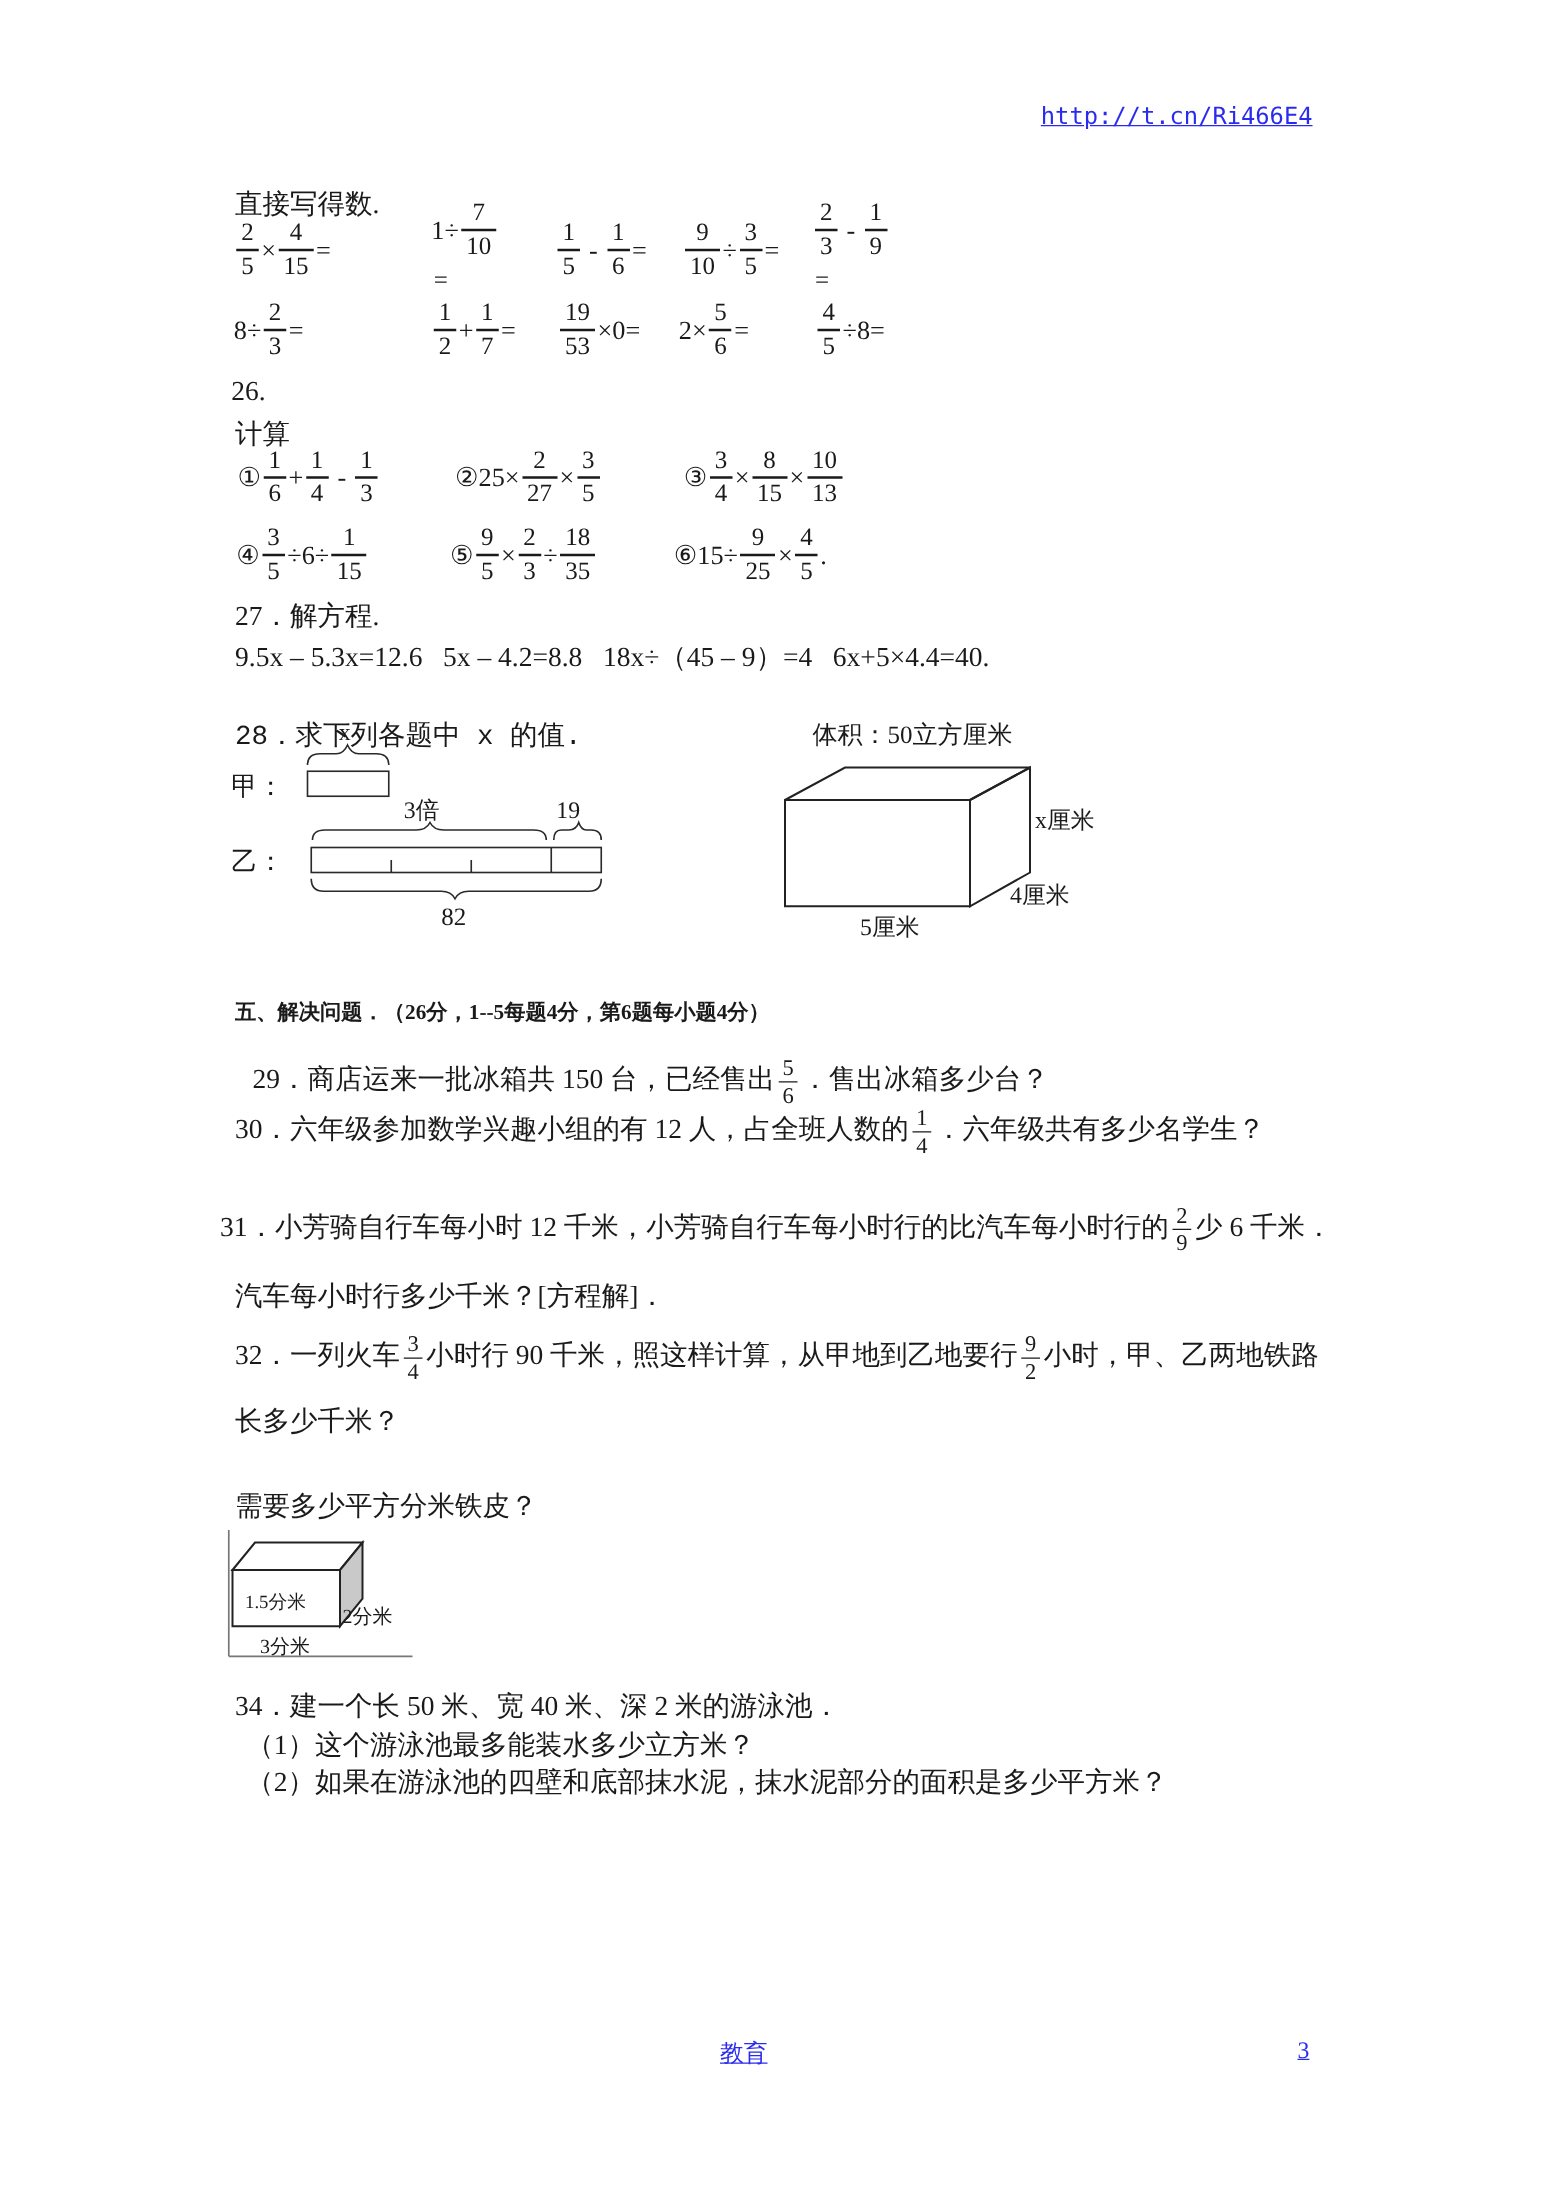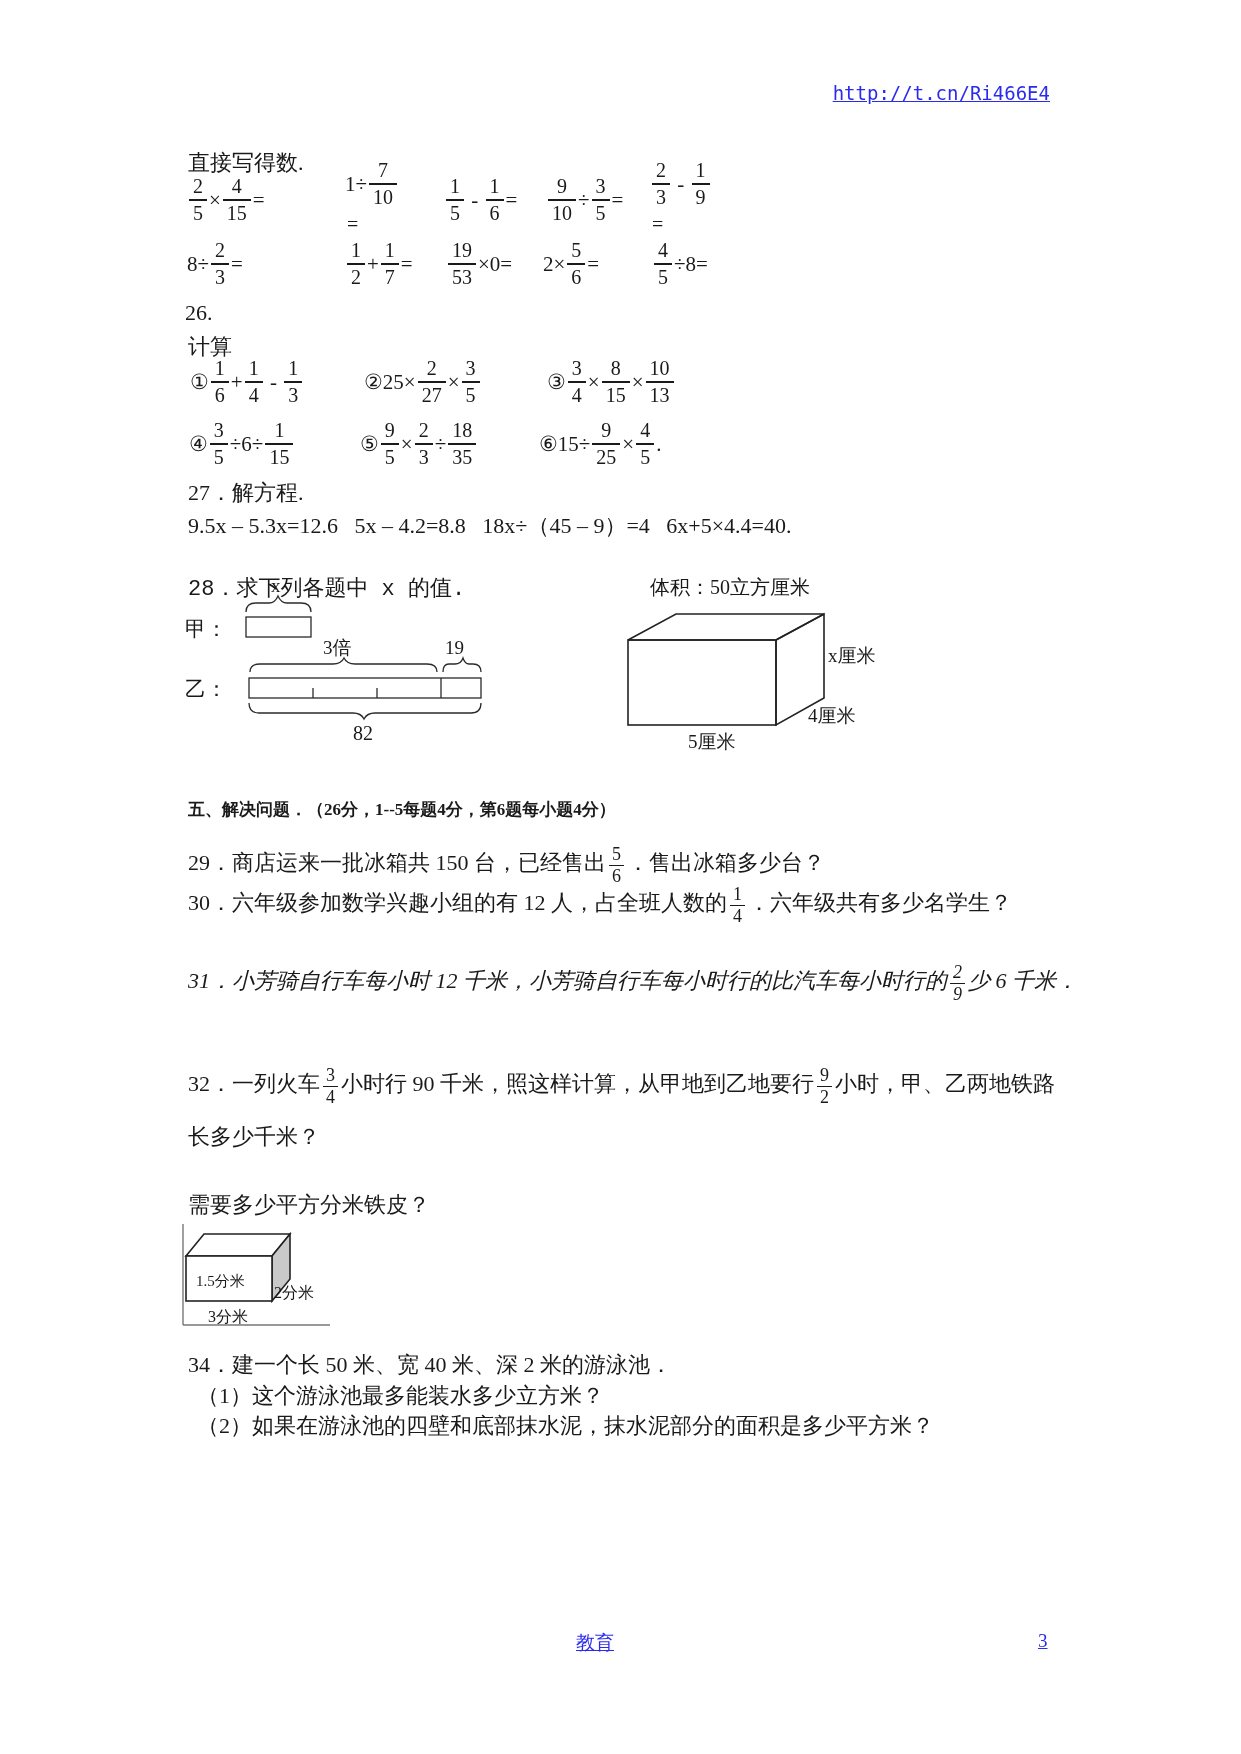--- a/index.html
+++ b/index.html
@@ -93,23 +93,24 @@
     <polygon class="sk" points="12,70 60,44 208,44 160,70"></polygon>
     <rect class="sk" x="12" y="70" width="148" height="85"></rect>
     <polygon class="sk" points="160,70 208,44 208,128 160,155"></polygon>
     <text x="212" y="92" font-size="19">x厘米</text>
     <text x="192" y="152" font-size="19">4厘米</text>
     <text x="72" y="178" font-size="19">5厘米</text>
   </svg>
 
   <div class="abs line bold" style="left:188px;top:798px;">五、解决问题．（26分，1--5每题4分，第6题每小题4分）</div>
 
-  <div class="abs para" style="left:188px;top:845px;"><span>29．商店运来一批冰箱共 150 台，已经售出</span><span class="frac"><span class="fn">5</span><span class="fd">6</span></span><span>．售出冰箱多少台？</span></div>
+  <div class="abs para" style="left:202px;top:845px;"><span>29．商店运来一批冰箱共 150 台，已经售出</span><span class="frac"><span class="fn">5</span><span class="fd">6</span></span><span>．售出冰箱多少台？</span></div>
   <div class="abs para" style="left:188px;top:885px;"><span>30．六年级参加数学兴趣小组的有 12 人，占全班人数的</span><span class="frac"><span class="fn">1</span><span class="fd">4</span></span><span>．六年级共有多少名学生？</span></div>
-  <div class="abs para" style="left:188px;top:963px;font-style:italic;"><span>31．小芳骑自行车每小时 12 千米，小芳骑自行车每小时行的比汽车每小时行的</span><span class="frac"><span class="fn">2</span><span class="fd">9</span></span><span>少 6 千米．</span></div>
+  <div class="abs para" style="left:176px;top:963px;"><span>31．小芳骑自行车每小时 12 千米，小芳骑自行车每小时行的比汽车每小时行的</span><span class="frac"><span class="fn">2</span><span class="fd">9</span></span><span>少 6 千米．</span></div>
+  <div class="abs para" style="left:188px;top:1022px;"><span>汽车每小时行多少千米？[方程解]．</span></div>
   <div class="abs para" style="left:188px;top:1066px;"><span>32．一列火车</span><span class="frac"><span class="fn">3</span><span class="fd">4</span></span><span>小时行 90 千米，照这样计算，从甲地到乙地要行</span><span class="frac"><span class="fn">9</span><span class="fd">2</span></span><span>小时，甲、乙两地铁路</span></div>
   <div class="abs para" style="left:188px;top:1122px;"><span>长多少千米？</span></div>
   <div class="abs para" style="left:188px;top:1190px;"><span>需要多少平方分米铁皮？</span></div>
 
   <svg class="abs" style="left:182px;top:1222px;" width="170" height="112" viewBox="0 0 170 112">
     <line x1="1" y1="2" x2="1" y2="103" stroke="#777" stroke-width="1.4"></line>
     <line x1="1" y1="103" x2="148" y2="103" stroke="#777" stroke-width="1.4"></line>
     <polygon class="sk" points="4,34 22,12 108,12 90,34"></polygon>
     <polygon points="90,34 108,12 108,57 90,79" fill="#c9c9c9" stroke="#222" stroke-width="1.6"></polygon>
     <rect x="4" y="34" width="86" height="45" fill="#fff" stroke="#222" stroke-width="1.6"></rect>

